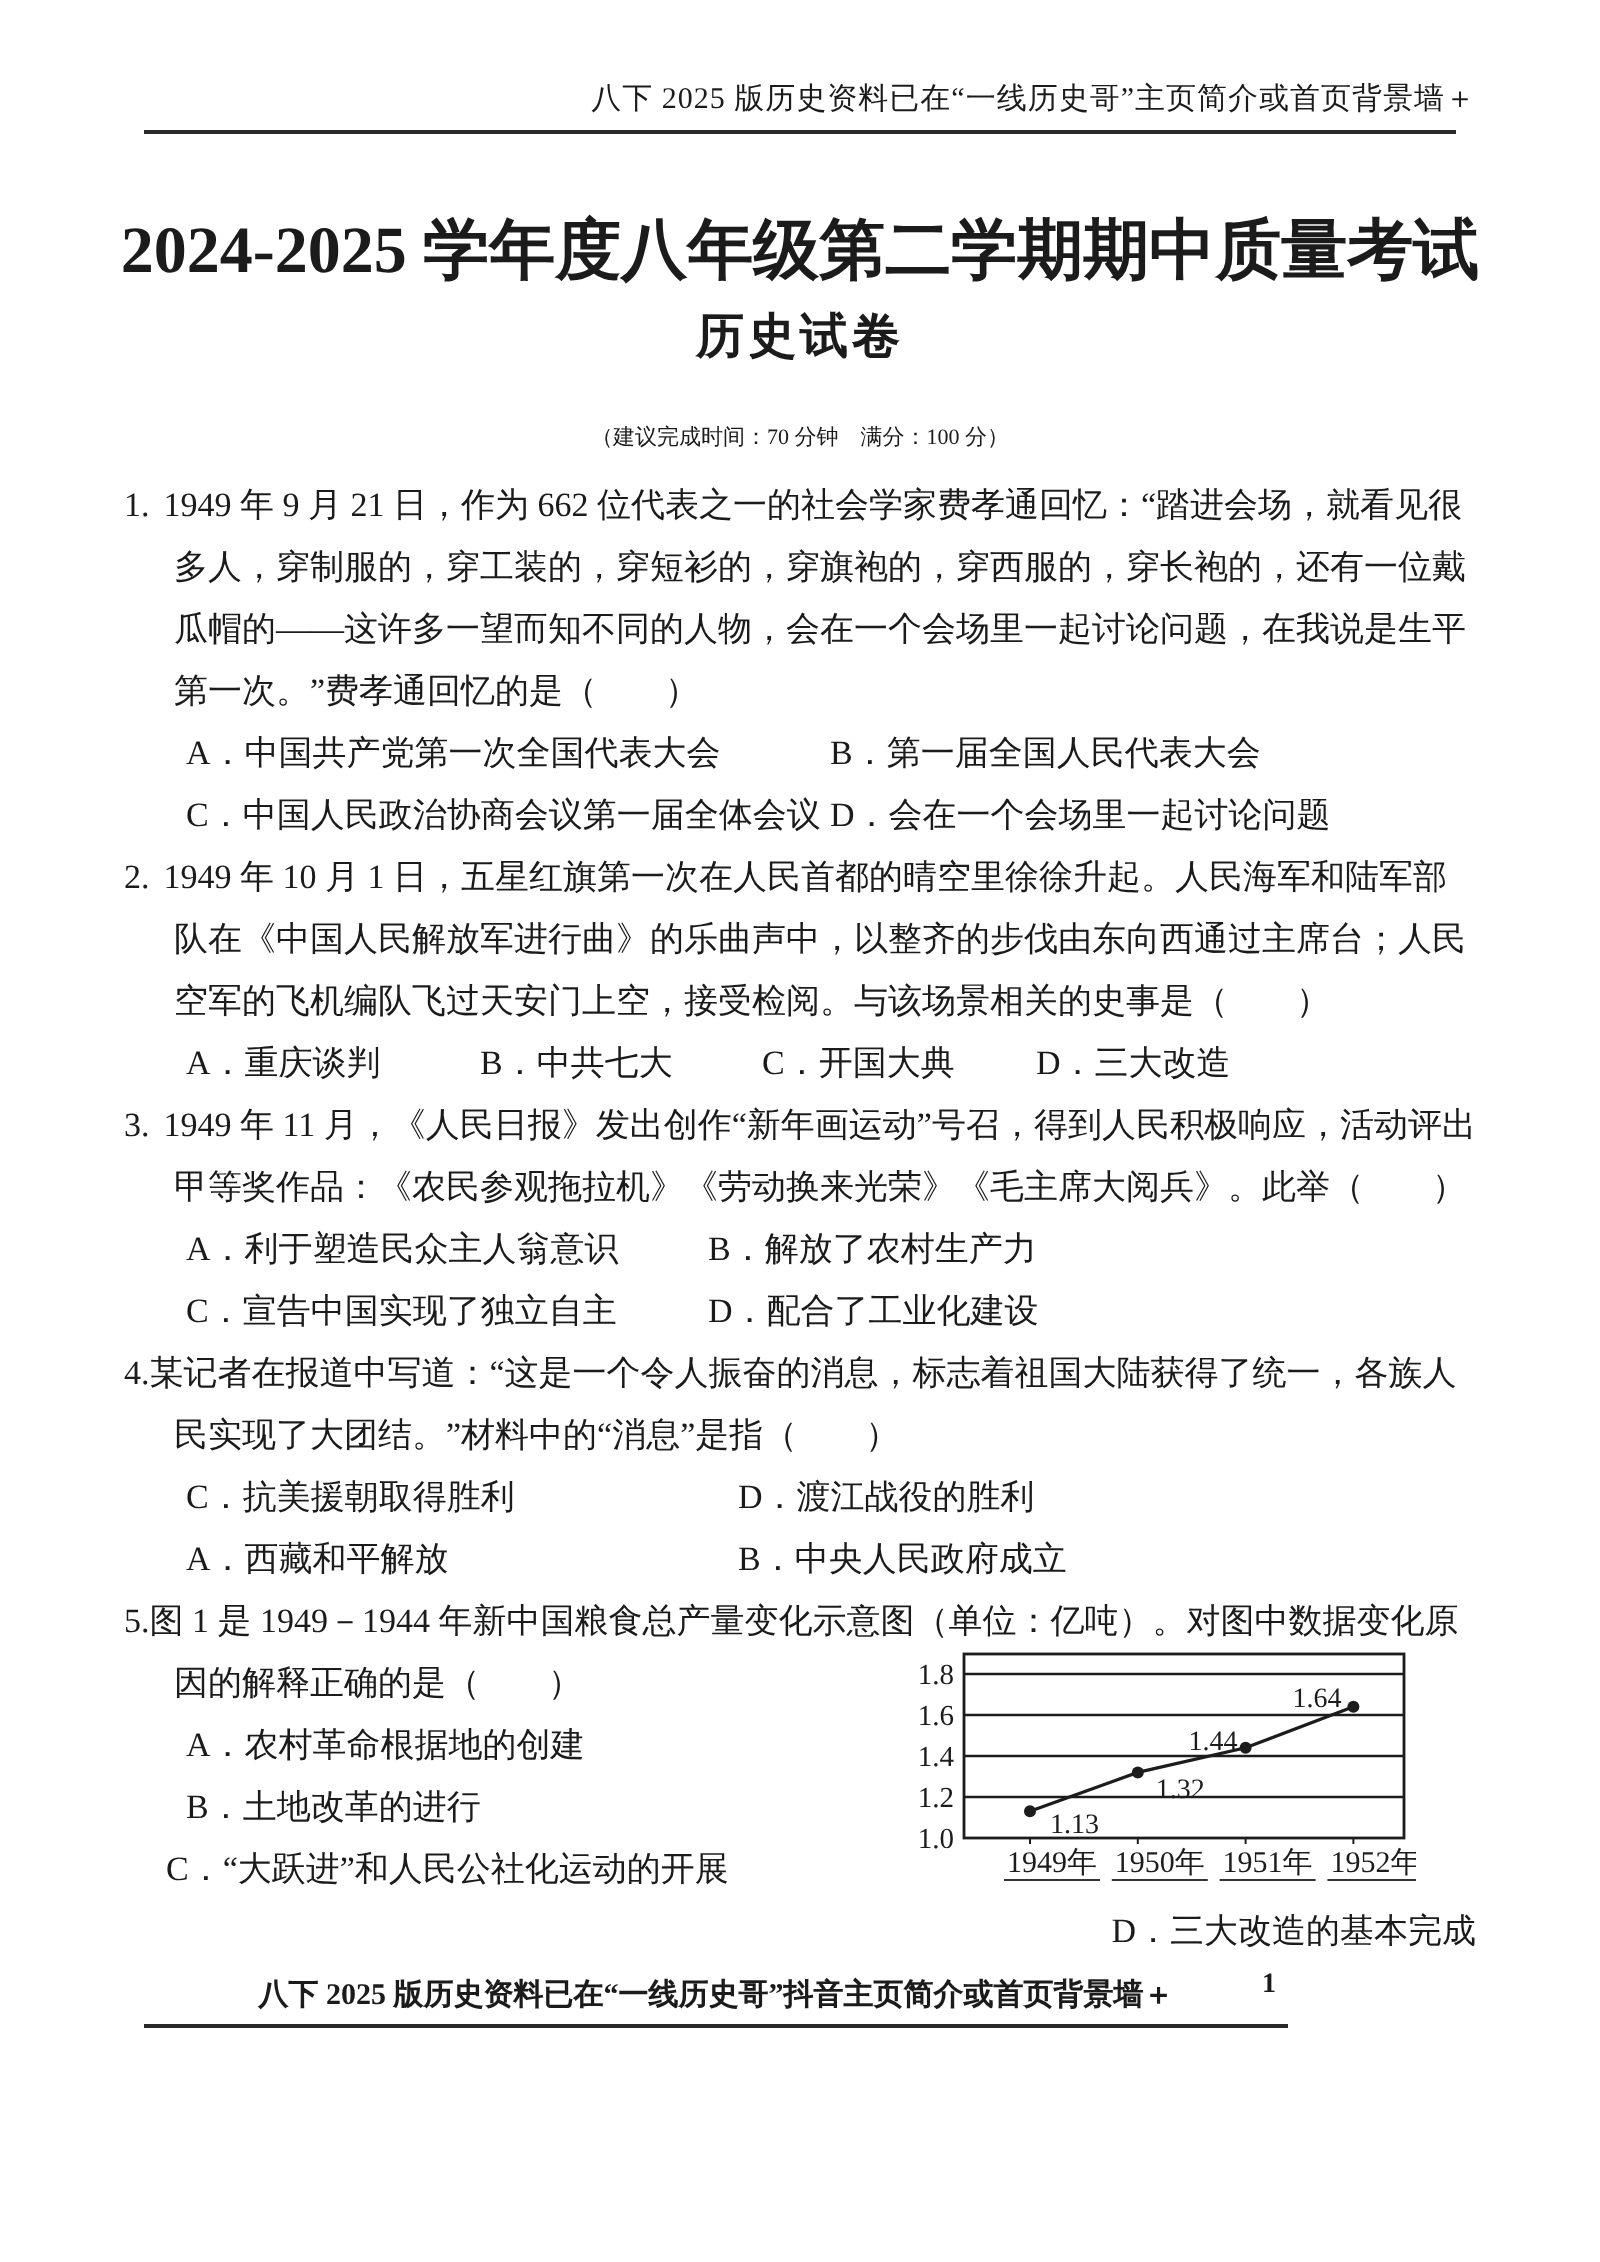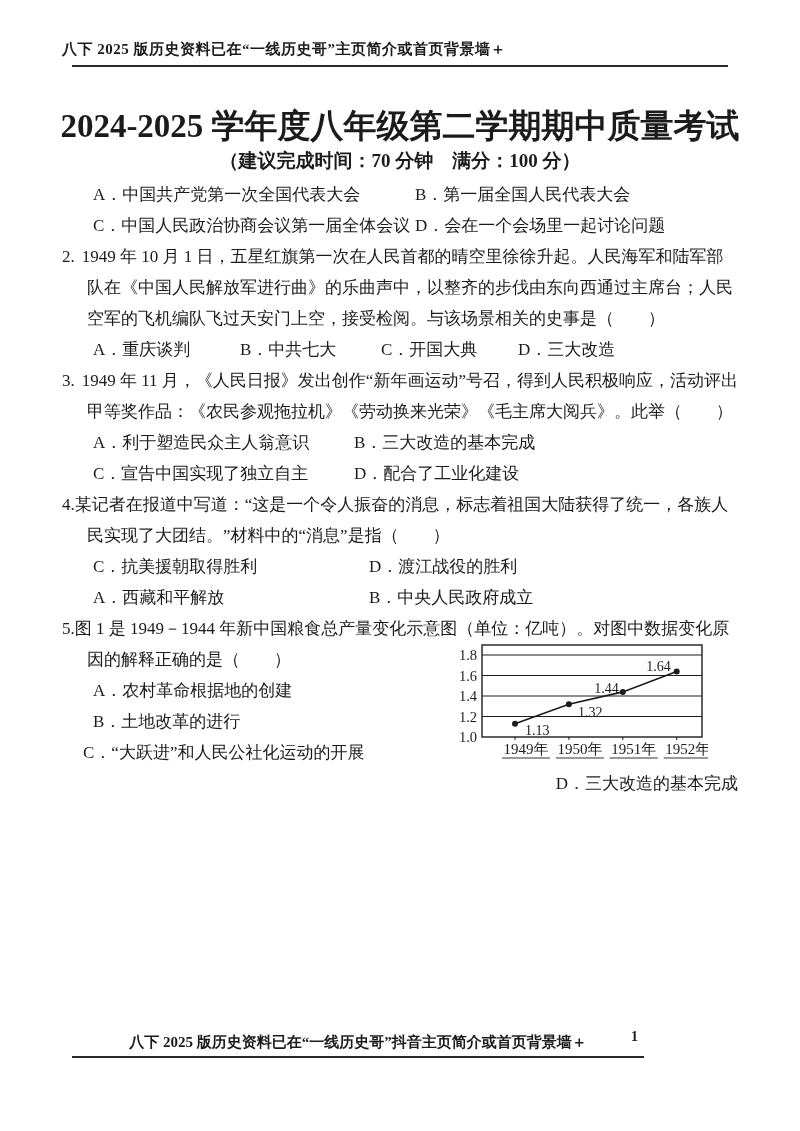--- a/index.html
+++ b/index.html
@@ -8,22 +8,22 @@
     width:800px;height:1131px;
     margin:0 auto;
     background:#ffffff;
     color:#1b1b1b;
     font-family:"Liberation Serif","DejaVu Serif",serif;
     overflow:hidden;
   }
   
   .header-note{
     margin:40px 62px 0 62px;
-    text-align:left;
-    font-size:15px;font-weight:bold;
+    text-align:right;
+    font-size:15px;font-weight:normal;
     letter-spacing:0.5px;
   }
   .header-rule{
     margin:6px 72px 0 72px;
     border-top:2px solid #2a2a2a;
     height:0;
   }
   
   .title-main{
     margin:42px 0 0 0;
@@ -32,23 +32,23 @@
     line-height:34px;
   }
   .title-sub{
     margin:10px 0 0 0;
     text-align:center;
     font-size:24px;font-weight:bold;
     line-height:32px;
     letter-spacing:2px;
   }
   .title-meta{
-    margin:6px 0 0 0;
-    text-align:center;
-    font-size:19px;font-weight:bold;
+    margin:22px 0 0 0;
+    text-align:center;
+    font-size:11px;font-weight:normal;
     line-height:24px;
   }
   
   .body{
     margin:6px 62px 0 62px;
     font-size:17px;
     line-height:31px;
   }
   .section-heading{
     margin:0;
@@ -78,21 +78,21 @@
   
   .chart{
     position:absolute;
     left:384px;top:30px;
     width:262px;height:120px;
   }
   .chart svg{display:block;}
   
   .footer{
     position:absolute;
-    left:0;top:1031px;width:716px;font-family:Liberation Serif, serif;
+    left:0;top:987px;width:716px;font-family:Liberation Serif, serif;
   }
   .footer-note{
     text-align:center;
     font-size:15px;font-weight:bold;
     line-height:22px;
   }
   .footer-page{
     position:absolute;
     right:78px;top:-2px;
     font-size:14px;font-weight:bold;
@@ -105,45 +105,47 @@
 </style>
 </head>
 <body>
 
 <div class="page">
 
   <div class="header-note">八下 2025 版历史资料已在“一线历史哥”主页简介或首页背景墙＋</div>
   <div class="header-rule"></div>
 
   <div class="title-main">2024-2025 学年度八年级第二学期期中质量考试</div>
+  <div class="title-sub">历史试卷</div>
   <div class="title-meta">（建议完成时间：70 分钟　满分：100 分）</div>
 
   <div class="body">
 
 
     <div class="question">
+      <div class="q-text"><span class="q-num sp">1.</span><span>1949 年 9 月 21 日，作为 662 位代表之一的社会学家费孝通回忆：“踏进会场，就看见很多人，穿制服的，穿工装的，穿短衫的，穿旗袍的，穿西服的，穿长袍的，还有一位戴瓜帽的——这许多一望而知不同的人物，会在一个会场里一起讨论问题，在我说是生平第一次。”费孝通回忆的是（　　）</span></div>
       <div class="opt-row">
         <span class="opt ow320">A．中国共产党第一次全国代表大会</span><span class="opt">B．第一届全国人民代表大会</span>
       </div>
       <div class="opt-row">
         <span class="opt ow320">C．中国人民政治协商会议第一届全体会议</span><span class="opt">D．会在一个会场里一起讨论问题</span>
       </div>
     </div>
 
     <div class="question">
       <div class="q-text"><span class="q-num sp">2.</span><span>1949 年 10 月 1 日，五星红旗第一次在人民首都的晴空里徐徐升起。人民海军和陆军部队在《中国人民解放军进行曲》的乐曲声中，以整齐的步伐由东向西通过主席台；人民空军的飞机编队飞过天安门上空，接受检阅。与该场景相关的史事是（　　）</span></div>
       <div class="opt-row">
         <span class="opt ow137">A．重庆谈判</span><span class="opt ow140">B．中共七大</span><span class="opt ow136">C．开国大典</span><span class="opt">D．三大改造</span>
       </div>
     </div>
 
     <div class="question">
       <div class="q-text"><span class="q-num sp">3.</span><span>1949 年 11 月，《人民日报》发出创作“新年画运动”号召，得到人民积极响应，活动评出甲等奖作品：《农民参观拖拉机》《劳动换来光荣》《毛主席大阅兵》。此举（　　）</span></div>
       <div class="opt-row">
-        <span class="opt ow260">A．利于塑造民众主人翁意识</span><span class="opt">B．三大改造的基本完成</span>
+        <span class="opt ow260">A．利于塑造民众主人翁意识</span><span class="opt">B．解放了农村生产力</span>
       </div>
       <div class="opt-row">
         <span class="opt ow260">C．宣告中国实现了独立自主</span><span class="opt">D．配合了工业化建设</span>
       </div>
     </div>
 
     <div class="question">
       <div class="q-text"><span class="q-num">4.</span><span>某记者在报道中写道：“这是一个令人振奋的消息，标志着祖国大陆获得了统一，各族人民实现了大团结。”材料中的“消息”是指（　　）</span></div>
       <div class="opt-row">
         <span class="opt ow275">C．抗美援朝取得胜利</span><span class="opt">D．渡江战役的胜利</span>

